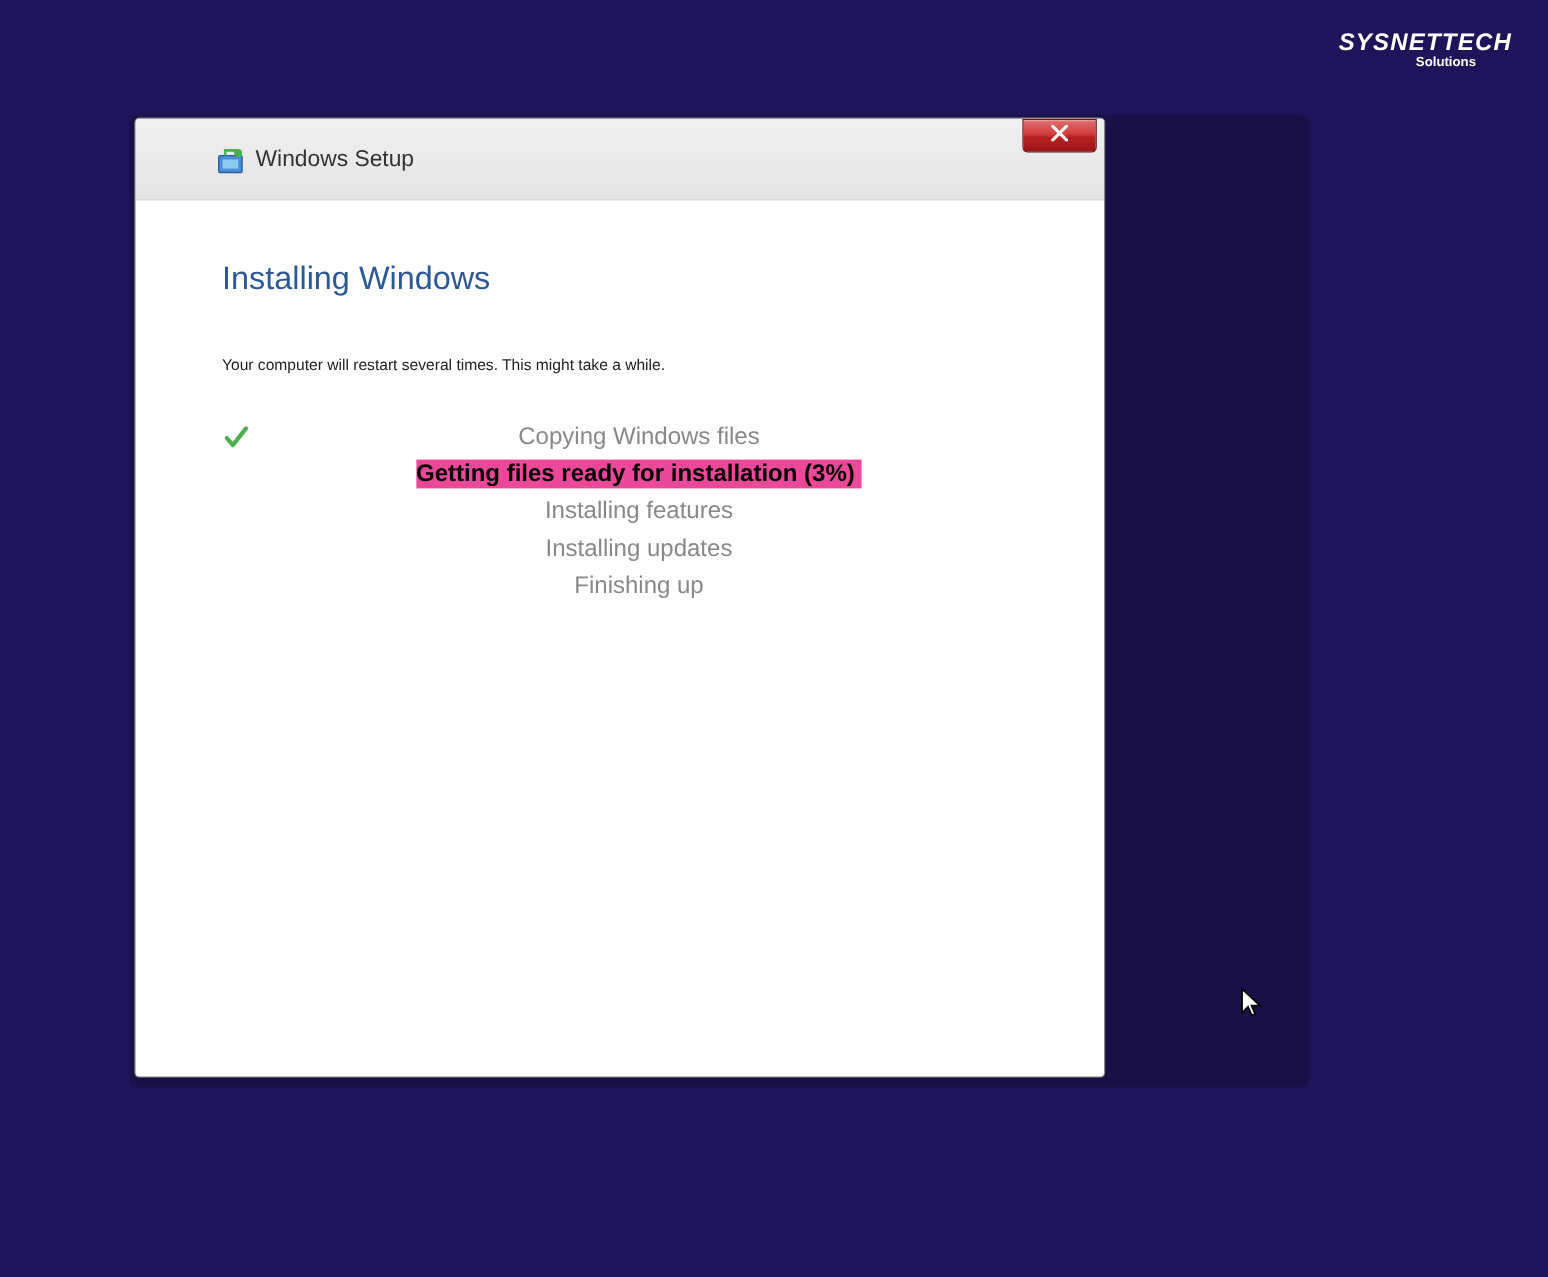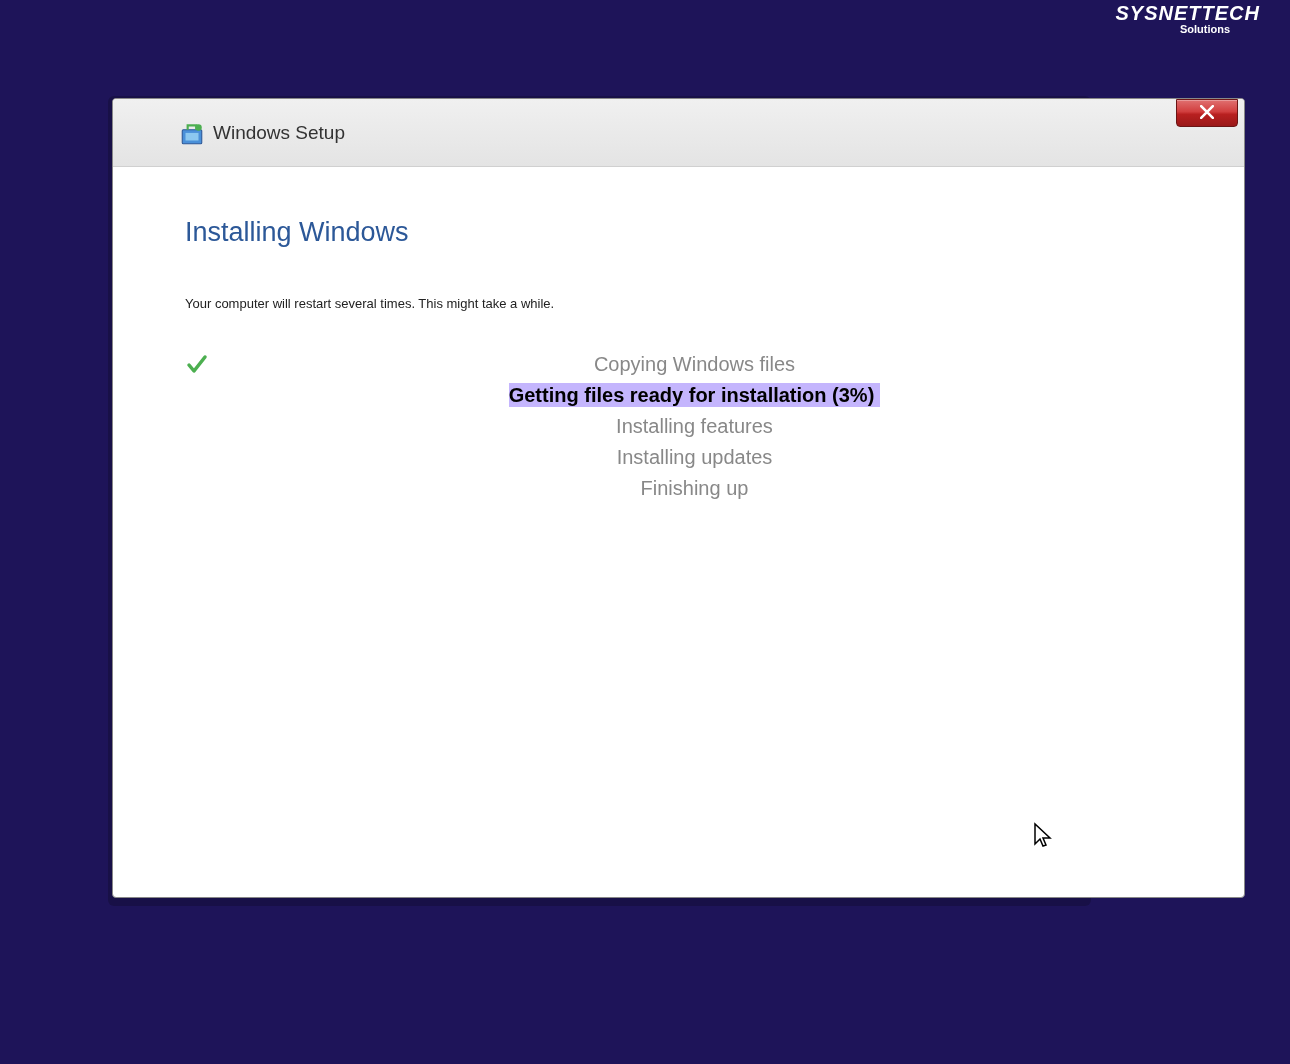--- a/index.html
+++ b/index.html
@@ -12,21 +12,21 @@
       width: 1290px;
       height: 1064px;
       background: #1e1459;
       font-family: "Segoe UI", Tahoma, sans-serif;
       position: relative;
       overflow: hidden;
     }
     
     .watermark {
       position: absolute;
-      top: 2px;
+      top: 25px;
       right: 30px;
       color: #fff;
       font-family: Arial, sans-serif;
       text-align: right;
     }
     
     .watermark-main {
       font-size: 20px;
       font-weight: 900;
       letter-spacing: 1px;
@@ -47,21 +47,21 @@
       width: 983px;
       height: 810px;
       background: rgba(0,0,0,0.2);
       border-radius: 6px;
     }
     
     .dialog {
       position: absolute;
       left: 112px;
       top: 98px;
-      width: 1133px;
+      width: 809px;
       height: 800px;
       background: #fff;
       border: 1px solid #888;
       border-radius: 4px;
       overflow: hidden;
     }
     
     .titlebar {
       height: 68px;
       background: linear-gradient(to bottom, #f0f0f0, #e4e4e4);
@@ -142,21 +142,21 @@
     .step.done {
       color: #888;
     }
     
     .step.active {
       color: #000;
       font-weight: bold;
     }
     
     .step.active .step-text {
-      background: #c4b5fd;
+      background: #ec4899;
       padding: 1px 6px 1px 0;
     }
     
     .checkmark {
       position: absolute;
       left: 0;
       top: 4px;
       width: 24px;
       height: 24px;
       color: #4caf50;

